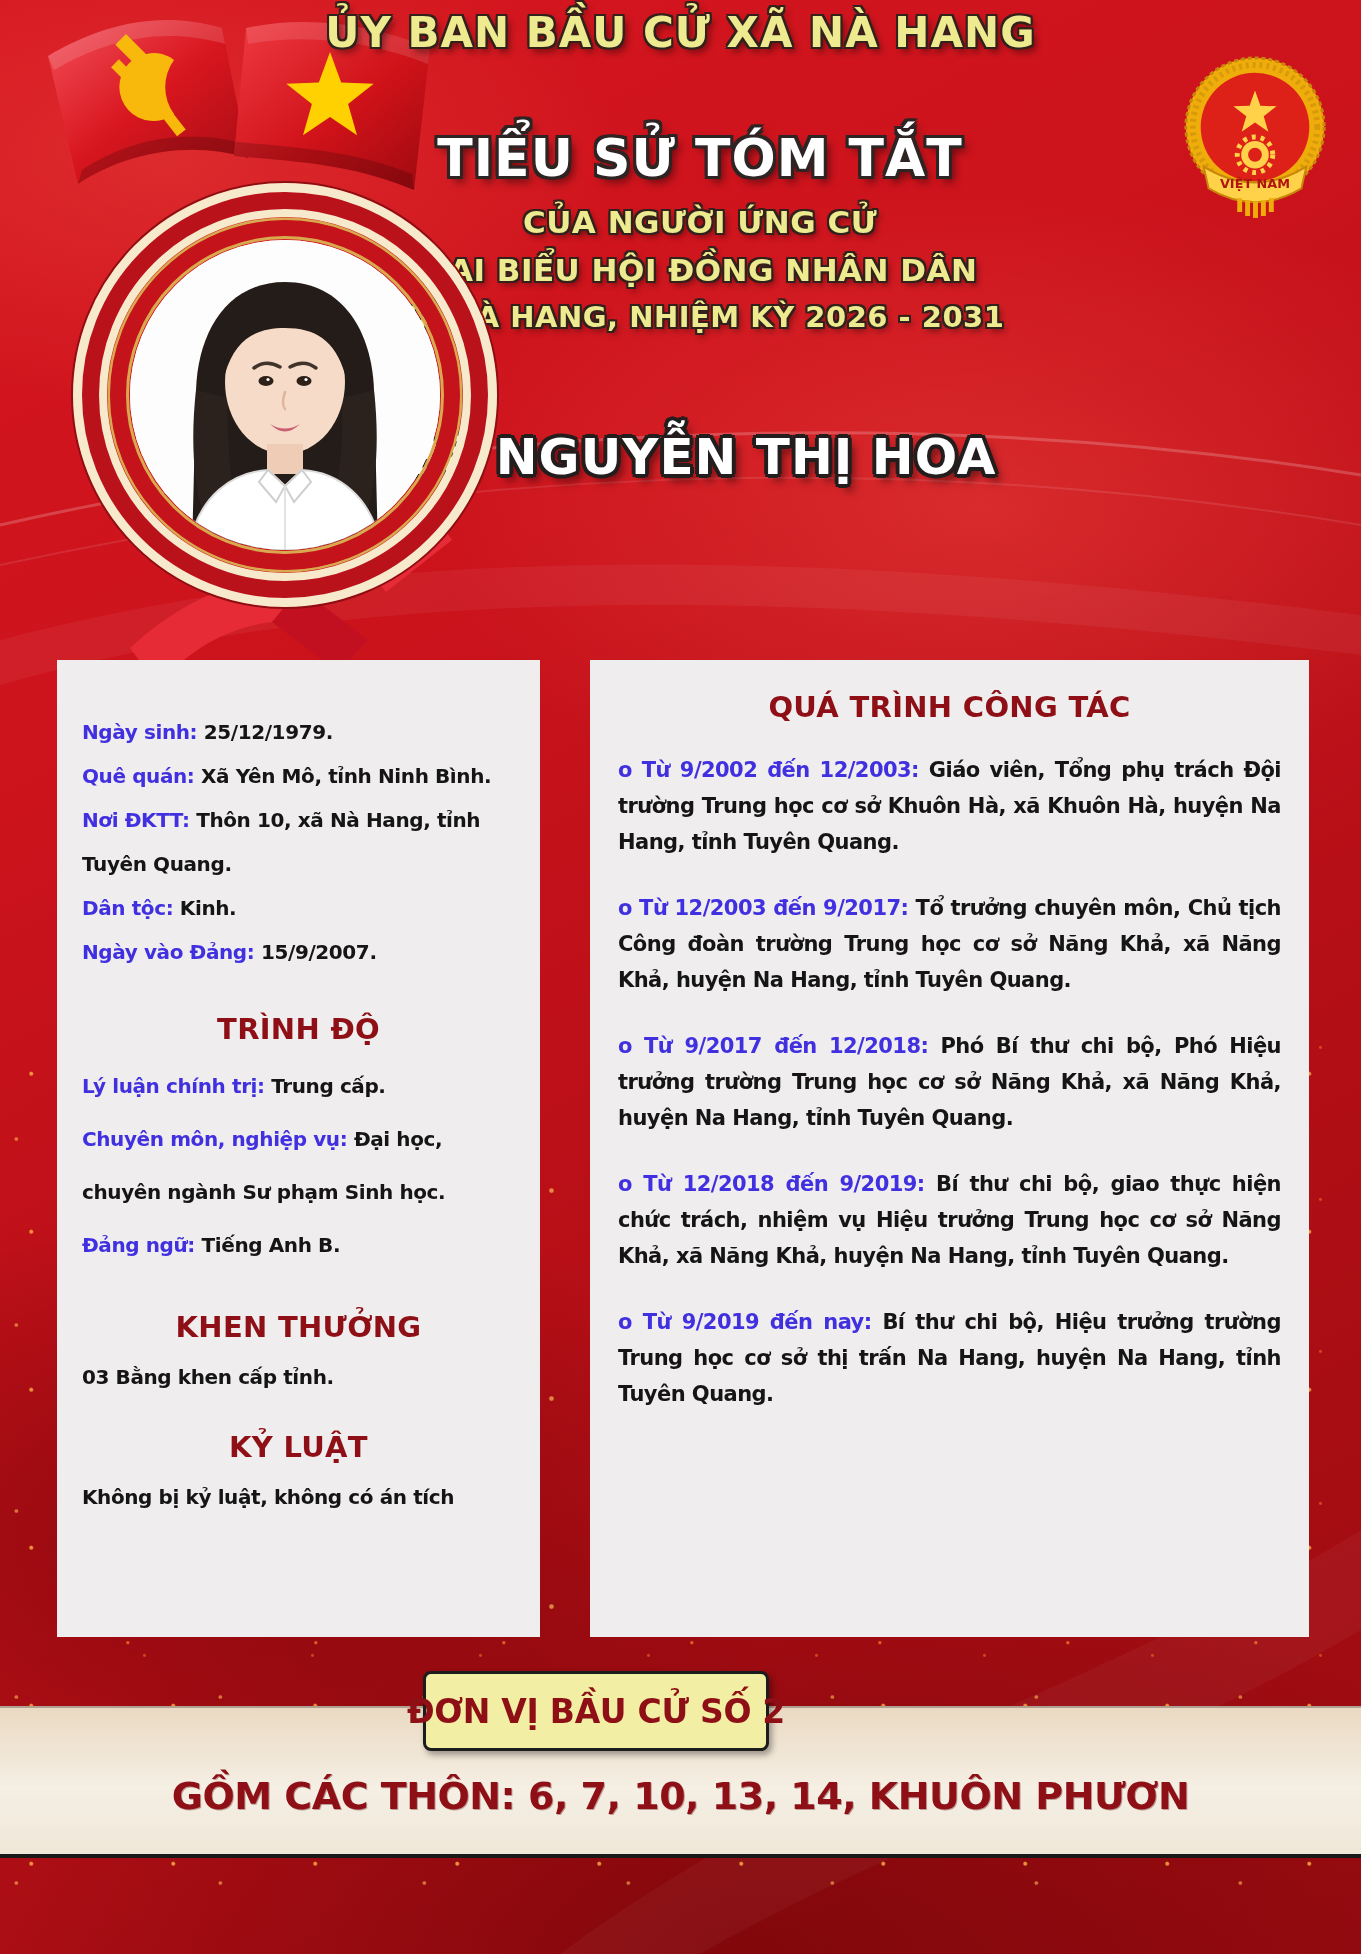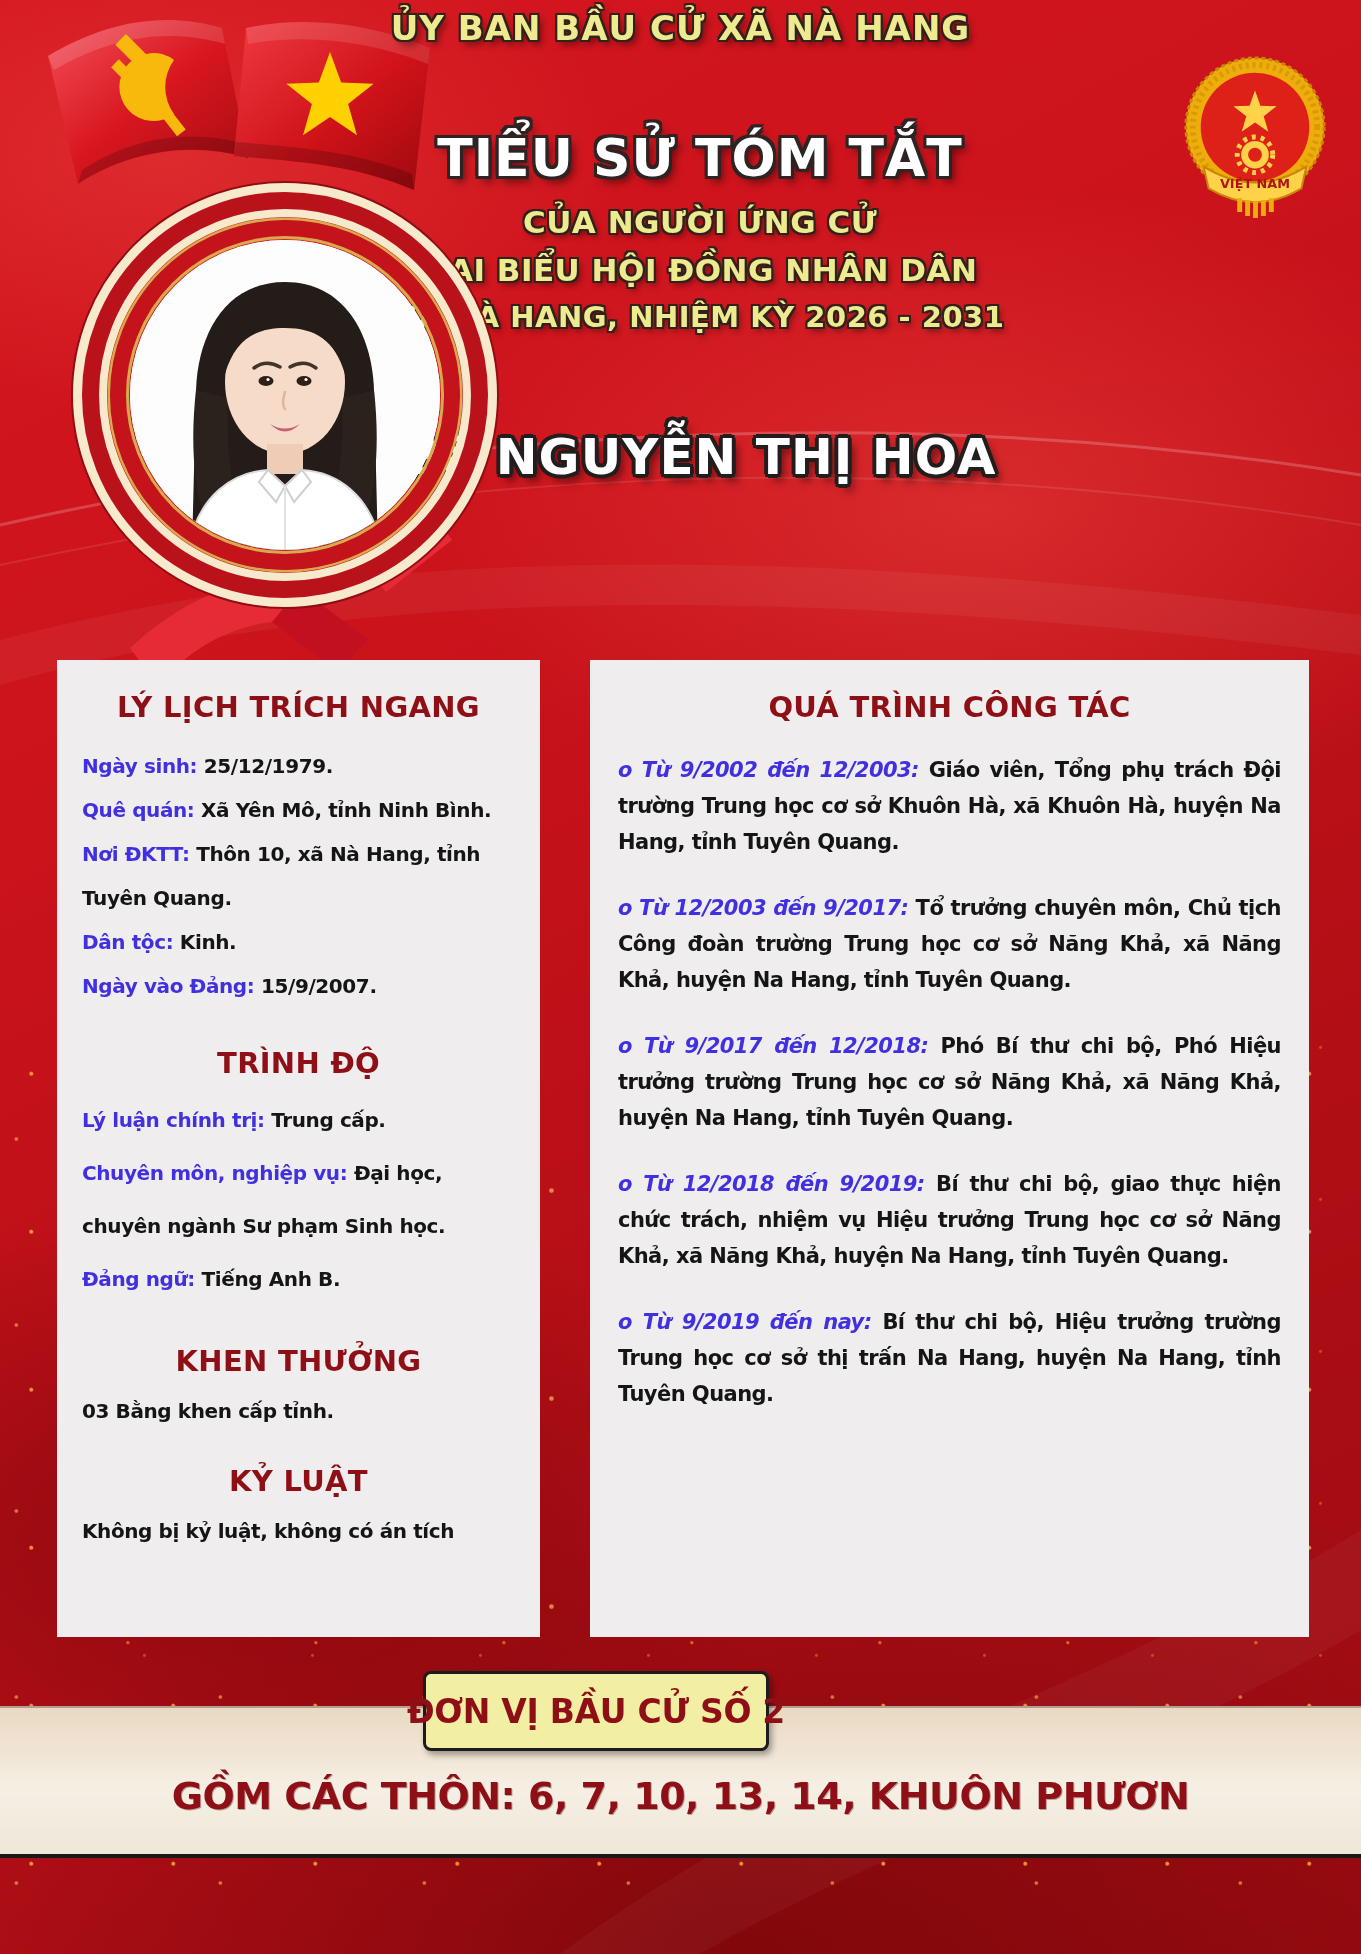--- a/index.html
+++ b/index.html
@@ -24,21 +24,21 @@
       radial-gradient(circle at 68% 62%, rgba(255,140,42,.8) 1px, transparent 2.2px),
       radial-gradient(circle at 44% 82%, rgba(255,204,96,.75) 1.6px, transparent 3px),
       radial-gradient(circle at 86% 18%, rgba(255,122,30,.6) 1px, transparent 2px),
       radial-gradient(circle at 8% 64%, rgba(255,190,80,.7) 1.2px, transparent 2.4px);
     background-size:142px 158px,188px 172px,226px 208px,168px 152px,204px 186px;
   }
   .swoosh{position:absolute;inset:0;pointer-events:none;}
   
   .committee{
     position:absolute;top:8px;left:0;right:0;text-align:center;
-    font-size:34px;font-weight:bold;color:#edea8f;letter-spacing:1px;
+    font-size:42px;font-weight:bold;color:#edea8f;letter-spacing:1px;
     text-shadow:2px 0 0 #33211c,-2px 0 0 #33211c,0 2px 0 #33211c,0 -2px 0 #33211c,
                 2px 2px 0 #33211c,-2px -2px 0 #33211c,2px -2px 0 #33211c,-2px 2px 0 #33211c,
                 4px 5px 7px rgba(0,0,0,.45);
   }
   .title-block{
     position:absolute;top:128px;left:420px;width:560px;
     display:flex;flex-direction:column;align-items:center;
   }
   .title-block>div{white-space:nowrap;text-align:left;}
   .t-main{
@@ -82,21 +82,21 @@
   .bio-fields{margin-top:20px;font-size:20px;font-weight:bold;color:#151515;line-height:44px;letter-spacing:-0.4px;}
   .bio-fields.edu{line-height:53px;margin-top:14px;}
   .label-blue{color:#4130e0;}
   .section-title{margin-top:38px;}
   .plain-line{margin-top:18px;font-size:20px;font-weight:bold;color:#151515;letter-spacing:-0.4px;line-height:30px;}
   .career-items{margin-top:28px;}
   .career-item{
     text-align:justify;font-size:21px;font-weight:bold;color:#151515;
     line-height:36px;letter-spacing:-0.55px;margin:0 0 30px 0;
   }
-  .career-period{color:#4130e0;font-style:italic;}
+  .career-period{color:#4130e0;}
   
   .band{
     position:absolute;left:0;right:0;top:1706px;height:152px;
     background:linear-gradient(180deg,#ead9c2 0%,#f5efe4 55%,#efe7d8 100%);
     border-top:2px solid rgba(60,30,16,.35);
     border-bottom:4px solid #191919;
     box-sizing:border-box;z-index:2;
   }
   .band-text{
     margin-top:66px;text-align:center;font-size:38px;font-weight:bold;color:#8e1016;letter-spacing:-0.5px;
@@ -225,21 +225,20 @@
         <path d="M137,204 h36 v30 h-36 Z" fill="#efccb5"></path>
         <path d="M58,310 C68,254 104,232 138,230 L155,246 L172,230 C206,232 242,254 252,310 Z" fill="#ffffff" stroke="#dcdcdc" stroke-width="2"></path>
         <path d="M138,230 L155,246 L146,262 L129,242 Z" fill="#fff" stroke="#cfcfcf" stroke-width="2"></path>
         <path d="M172,230 L155,246 L164,262 L181,242 Z" fill="#fff" stroke="#cfcfcf" stroke-width="2"></path>
         <path d="M155,246 L155,310" stroke="#e2e2e2" stroke-width="2"></path>
       </g>
     </g>
   </svg>
 
   <div class="panel panel-left">
-    <div class="panel-heading">LÝ LỊCH TRÍCH NGANG</div>
     <div class="bio-fields">
       <div><span class="label-blue">Ngày sinh:</span> <span>25/12/1979.</span></div>
       <div><span class="label-blue">Quê quán:</span> <span>Xã Yên Mô, tỉnh Ninh Bình.</span></div>
       <div><span class="label-blue">Nơi ĐKTT:</span> <span>Thôn 10, xã Nà Hang, tỉnh Tuyên Quang.</span></div>
       <div><span class="label-blue">Dân tộc:</span> <span>Kinh.</span></div>
       <div><span class="label-blue">Ngày vào Đảng:</span> <span>15/9/2007.</span></div>
     </div>
 
     <div class="panel-heading section-title">TRÌNH ĐỘ</div>
     <div class="bio-fields edu">

